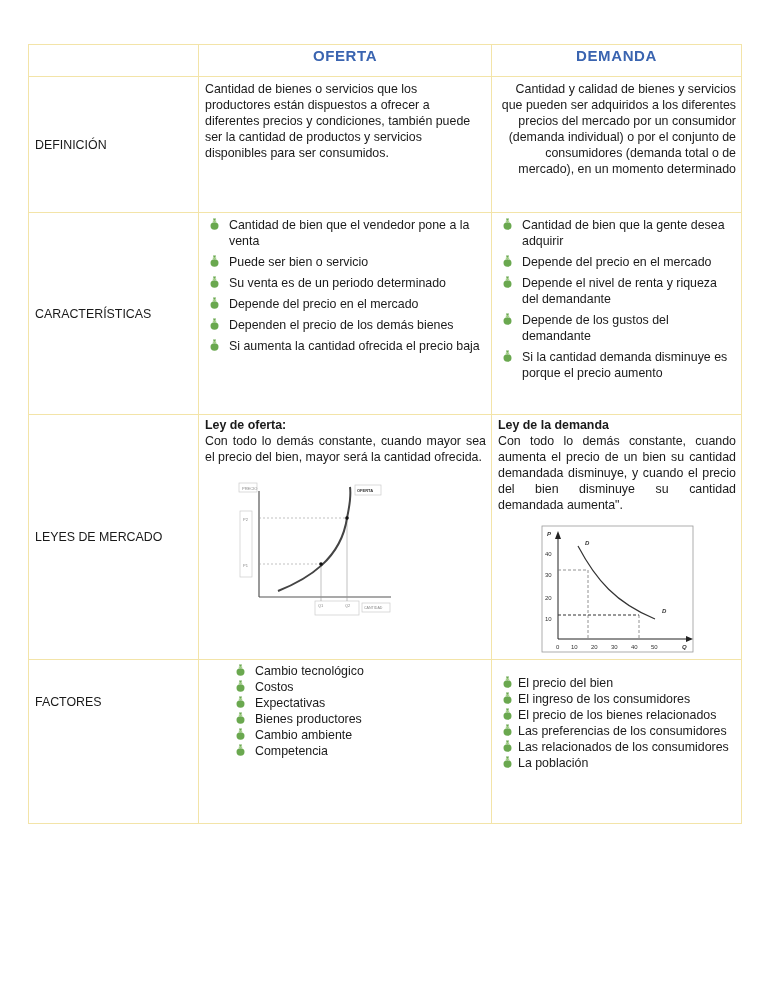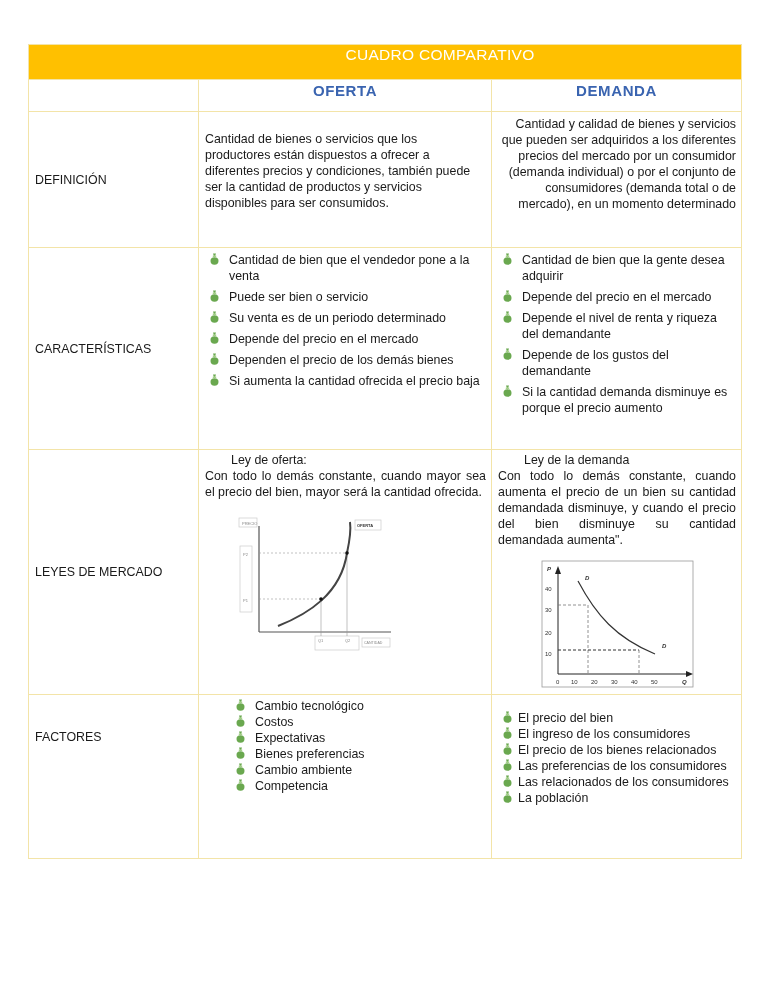--- a/index.html
+++ b/index.html
@@ -20,58 +20,53 @@
     .label-cell { padding-left: 6px; vertical-align: middle !important; font-size: 12.4px; }
     .text-cell { padding: 2px 5px 2px 6px; }
     .justify { text-align: justify; }
 
     ul.blist { list-style: none; }
     ul.blist li { position: relative; padding-left: 24px; }
     ul.blist.spaced li { margin-bottom: 5px; }
     ul.blist.tight li { margin-bottom: 0; }
     .bullet { position: absolute; left: 5px; top: 1px; width: 9px; height: 12px; }
 
-    .bold { font-weight: normal; margin-left: 26px; }
+    .bold { font-weight: bold; }
 
     .chart-wrap { position: relative; }
   </style>
 </head>
 <body>
 
 <div class="sheet">
   <table class="cmp">
     <colgroup>
       <col style="width:170px">
       <col style="width:293px">
       <col style="width:250px">
     </colgroup>
 
     <tbody>
-        <tr>
-      <td colspan="3" class="title-cell">
-        <span>CUADRO COMPARATIVO</span>
-      </td>
-    </tr>
 
     <tr>
       <td class="head-cell"></td>
       <td class="head-cell">
         <span>OFERTA</span>
       </td>
       <td class="head-cell">
         <span>DEMANDA</span>
       </td>
     </tr>
 
     <tr style="height:136px">
       <td class="label-cell">
         <span>DEFINICIÓN</span>
       </td>
       <td class="text-cell">
-        <p style="margin-top:17px;">Cantidad de bienes o servicios que los productores están dispuestos a ofrecer a diferentes precios y condiciones, también puede ser la cantidad de productos y servicios disponibles para ser consumidos.</p>
+        <p style="margin-top:2px;">Cantidad de bienes o servicios que los productores están dispuestos a ofrecer a diferentes precios y condiciones, también puede ser la cantidad de productos y servicios disponibles para ser consumidos.</p>
       </td>
       <td class="text-cell">
         <p style="margin-top:2px;text-align:right;">Cantidad y calidad de bienes y servicios que pueden ser adquiridos a los diferentes precios del mercado por un consumidor (demanda individual) o por el conjunto de consumidores (demanda total o de mercado), en un momento determinado</p>
       </td>
     </tr>
 
     <tr style="height:202px">
       <td class="label-cell">
         <span>CARACTERÍSTICAS</span>
       </td>
@@ -235,21 +230,21 @@
                 </svg><span>Costos</span></li>
           <li><svg class="bullet" viewBox="0 0 9 12">
                   <path d="M3 0.5h3l-0.8 2.2h-1.4z" fill="#6aa84f"></path>
                   <ellipse cx="4.5" cy="8" rx="4" ry="3.7" fill="#6aa84f"></ellipse>
                   <rect x="2.8" y="2.6" width="3.4" height="1.2" fill="#8fc46e"></rect>
                 </svg><span>Expectativas</span></li>
           <li><svg class="bullet" viewBox="0 0 9 12">
                   <path d="M3 0.5h3l-0.8 2.2h-1.4z" fill="#6aa84f"></path>
                   <ellipse cx="4.5" cy="8" rx="4" ry="3.7" fill="#6aa84f"></ellipse>
                   <rect x="2.8" y="2.6" width="3.4" height="1.2" fill="#8fc46e"></rect>
-                </svg><span>Bienes preferencias</span></li>
+                </svg><span>Bienes productores</span></li>
           <li><svg class="bullet" viewBox="0 0 9 12">
                   <path d="M3 0.5h3l-0.8 2.2h-1.4z" fill="#6aa84f"></path>
                   <ellipse cx="4.5" cy="8" rx="4" ry="3.7" fill="#6aa84f"></ellipse>
                   <rect x="2.8" y="2.6" width="3.4" height="1.2" fill="#8fc46e"></rect>
                 </svg><span>Cambio ambiente</span></li>
           <li><svg class="bullet" viewBox="0 0 9 12">
                   <path d="M3 0.5h3l-0.8 2.2h-1.4z" fill="#6aa84f"></path>
                   <ellipse cx="4.5" cy="8" rx="4" ry="3.7" fill="#6aa84f"></ellipse>
                   <rect x="2.8" y="2.6" width="3.4" height="1.2" fill="#8fc46e"></rect>
                 </svg><span>Competencia</span></li>

